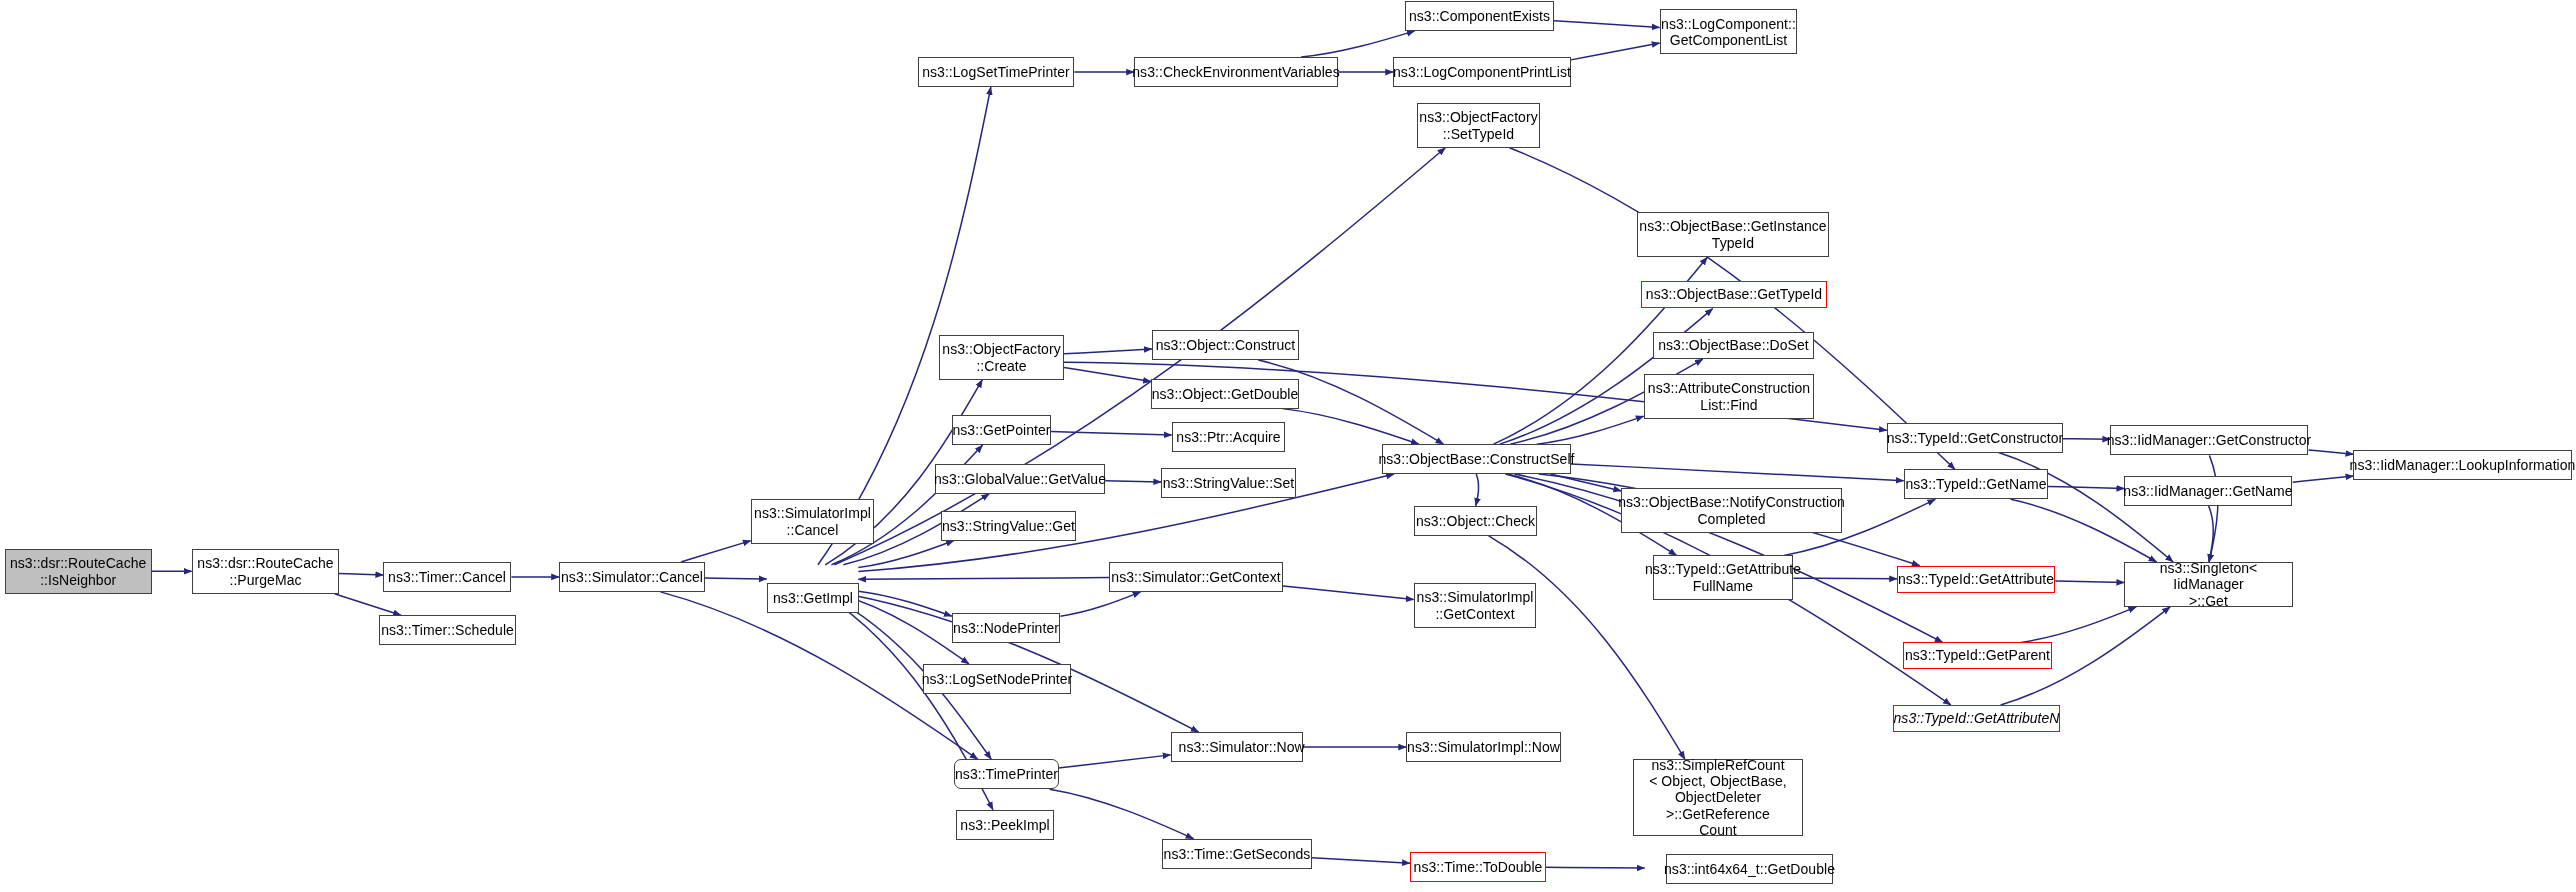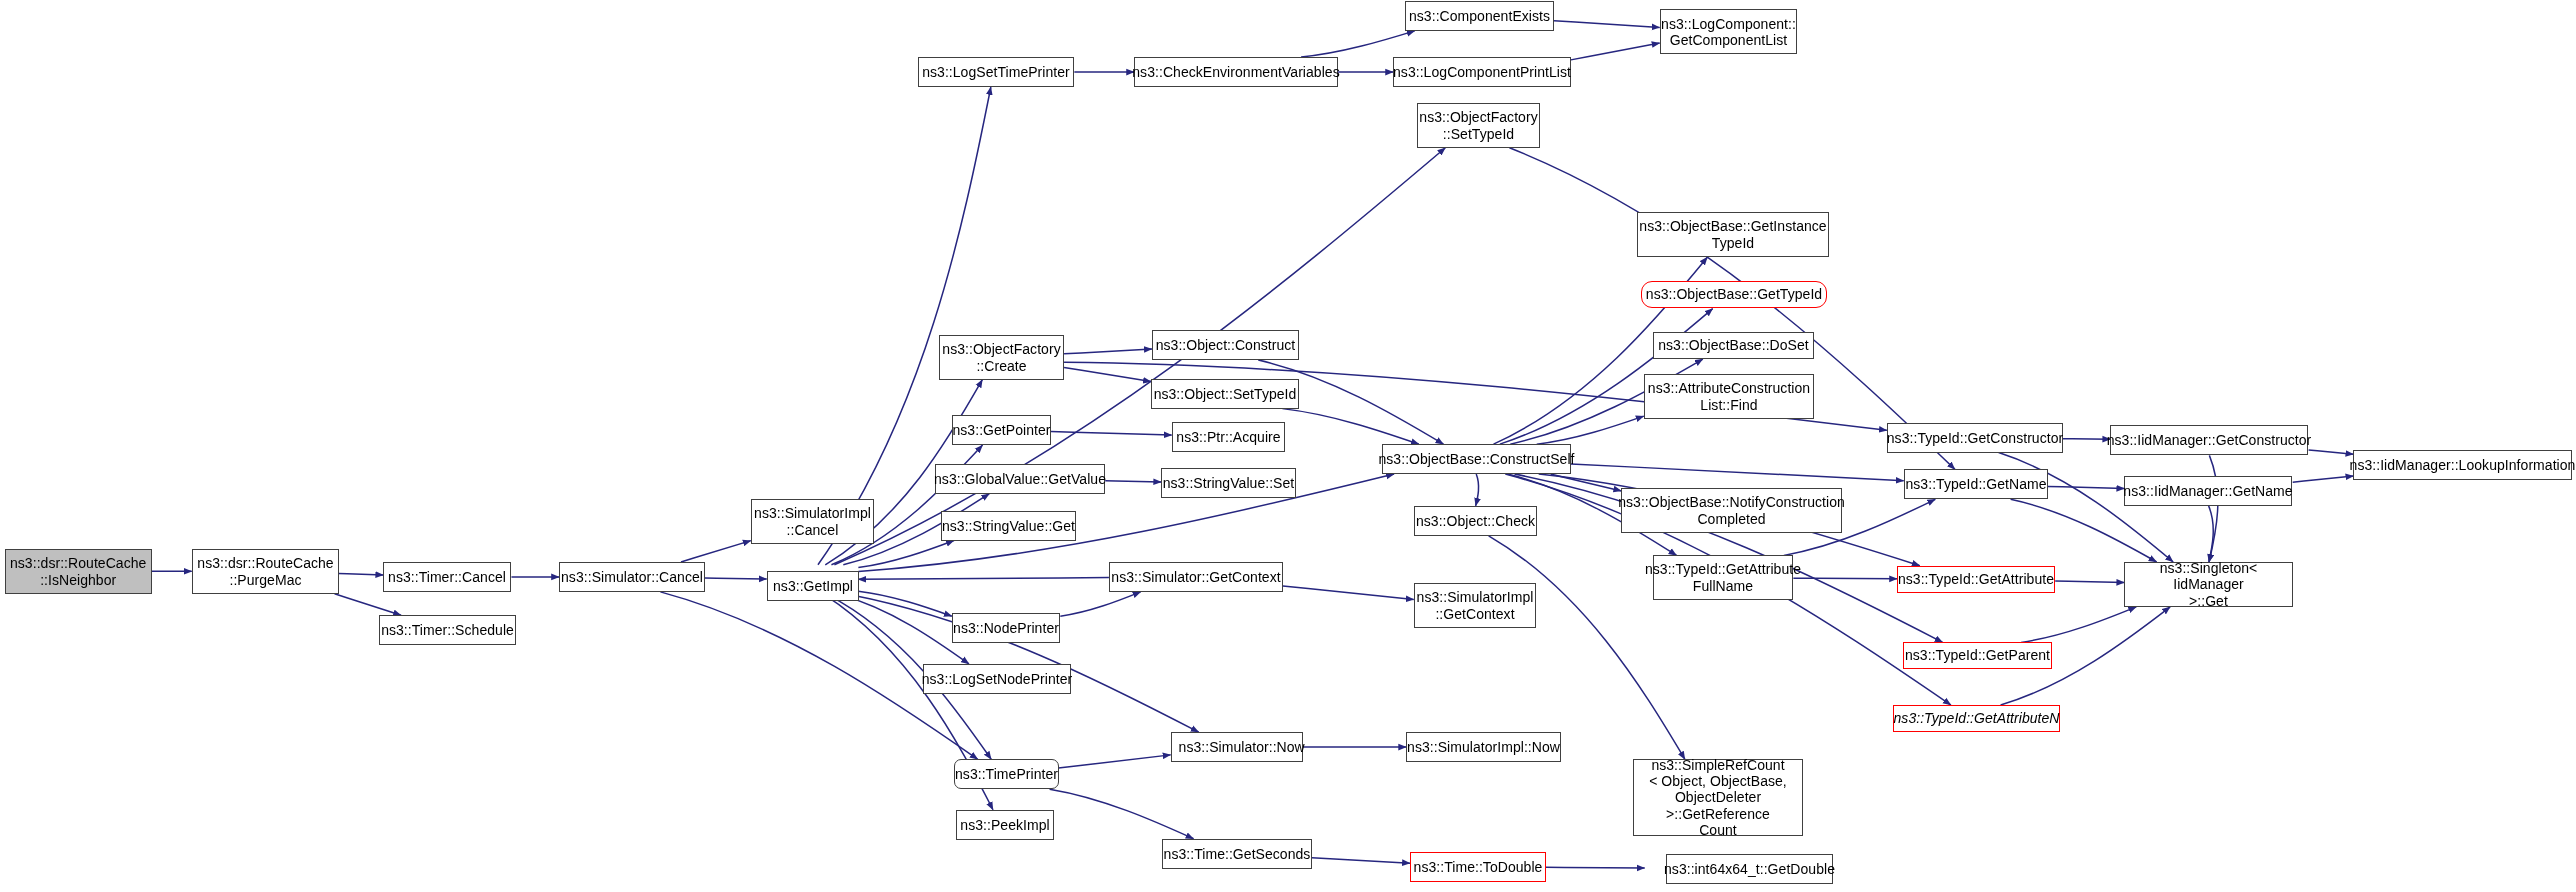--- a/index.html
+++ b/index.html
@@ -128,35 +128,35 @@
       </g>
   </svg>
   <div id="node-layer">
       <div class="node root" style="left: 4.7px; top: 549px; width: 147px; height: 45px;">ns3::dsr::RouteCache
 ::IsNeighbor</div>
       <div class="node" style="left: 192px; top: 549px; width: 147px; height: 45px;">ns3::dsr::RouteCache
 ::PurgeMac</div>
       <div class="node" style="left: 383px; top: 562px; width: 128px; height: 30px;">ns3::Timer::Cancel</div>
       <div class="node" style="left: 379px; top: 615px; width: 137px; height: 30px;">ns3::Timer::Schedule</div>
       <div class="node" style="left: 559px; top: 562px; width: 146px; height: 30px;">ns3::Simulator::Cancel</div>
-      <div class="node" style="left: 767px; top: 571px; width: 92px; height: 30px;">ns3::GetImpl</div>
+      <div class="node" style="left: 767px; top: 583px; width: 92px; height: 30px;">ns3::GetImpl</div>
       <div class="node" style="left: 751px; top: 499px; width: 123px; height: 45px;">ns3::SimulatorImpl
 ::Cancel</div>
       <div class="node" style="left: 918px; top: 57px; width: 156px; height: 30px;">ns3::LogSetTimePrinter</div>
       <div class="node" style="left: 1134px; top: 57px; width: 204px; height: 30px;">ns3::CheckEnvironmentVariables</div>
       <div class="node" style="left: 1405px; top: 0.9px; width: 149px; height: 30px;">ns3::ComponentExists</div>
       <div class="node" style="left: 1393px; top: 57px; width: 178px; height: 30px;">ns3::LogComponentPrintList</div>
       <div class="node" style="left: 1660px; top: 9.4px; width: 137px; height: 45px;">ns3::LogComponent::
 GetComponentList</div>
       <div class="node" style="left: 1417px; top: 103px; width: 123px; height: 45px;">ns3::ObjectFactory
 ::SetTypeId</div>
       <div class="node" style="left: 939px; top: 335px; width: 125px; height: 45px;">ns3::ObjectFactory
 ::Create</div>
       <div class="node" style="left: 1152px; top: 330px; width: 147px; height: 30px;">ns3::Object::Construct</div>
-      <div class="node" style="left: 1151px; top: 379px; width: 148px; height: 30px;">ns3::Object::SetTypeId</div>
+      <div class="node" style="left: 1151px; top: 379px; width: 148px; height: 30px;">ns3::Object::GetDouble</div>
       <div class="node" style="left: 952px; top: 415px; width: 99px; height: 30px;">ns3::GetPointer</div>
       <div class="node" style="left: 1172px; top: 422px; width: 113px; height: 30px;">ns3::Ptr::Acquire</div>
       <div class="node" style="left: 935px; top: 464px; width: 170px; height: 30px;">ns3::GlobalValue::GetValue</div>
       <div class="node" style="left: 1161px; top: 468px; width: 135px; height: 30px;">ns3::StringValue::Set</div>
       <div class="node" style="left: 941px; top: 511px; width: 135px; height: 30px;">ns3::StringValue::Get</div>
       <div class="node" style="left: 1382px; top: 444px; width: 189px; height: 30px;">ns3::ObjectBase::ConstructSelf</div>
       <div class="node" style="left: 1414px; top: 506px; width: 123px; height: 30px;">ns3::Object::Check</div>
       <div class="node" style="left: 1109px; top: 562px; width: 174px; height: 30px;">ns3::Simulator::GetContext</div>
       <div class="node" style="left: 1414px; top: 583px; width: 122px; height: 45px;">ns3::SimulatorImpl
 ::GetContext</div>
@@ -164,21 +164,21 @@
       <div class="node" style="left: 923px; top: 664px; width: 148px; height: 30px;">ns3::LogSetNodePrinter</div>
       <div class="node" style="left: 1171px; top: 732px; width: 132px; height: 30px; padding-left: 13px;">ns3::Simulator::Now</div>
       <div class="node" style="left: 1406px; top: 732px; width: 155px; height: 30px;">ns3::SimulatorImpl::Now</div>
       <div class="node" style="left: 954px; top: 759px; width: 105px; height: 30px; border-radius: 7px;">ns3::TimePrinter</div>
       <div class="node" style="left: 956px; top: 810px; width: 98px; height: 30px;">ns3::PeekImpl</div>
       <div class="node" style="left: 1162px; top: 839px; width: 150px; height: 30px;">ns3::Time::GetSeconds</div>
       <div class="node red" style="left: 1410px; top: 852px; width: 136px; height: 30px;">ns3::Time::ToDouble</div>
       <div class="node" style="left: 1645px; top: 854px; width: 167px; height: 30px; margin-left: 21px;">ns3::int64x64_t::GetDouble</div>
       <div class="node" style="left: 1637px; top: 212px; width: 192px; height: 45px;">ns3::ObjectBase::GetInstance
 TypeId</div>
-      <div class="node red" style="left: 1641px; top: 281px; width: 186px; height: 27px; border-radius: 11px;">ns3::ObjectBase::GetTypeId</div>
+      <div class="node red" style="left: 1641px; top: 281px; width: 186px; height: 27px;">ns3::ObjectBase::GetTypeId</div>
       <div class="node" style="left: 1653px; top: 332px; width: 161px; height: 27px;">ns3::ObjectBase::DoSet</div>
       <div class="node" style="left: 1644px; top: 374px; width: 170px; height: 45px;">ns3::AttributeConstruction
 List::Find</div>
       <div class="node" style="left: 1621px; top: 488px; width: 221px; height: 45px;">ns3::ObjectBase::NotifyConstruction
 Completed</div>
       <div class="node" style="left: 1653px; top: 555px; width: 140px; height: 45px;">ns3::TypeId::GetAttribute
 FullName</div>
       <div class="node" style="left: 1633px; top: 759px; width: 170px; height: 77px;">ns3::SimpleRefCount
 &lt; Object, ObjectBase,
 ObjectDeleter &gt;::GetReference

